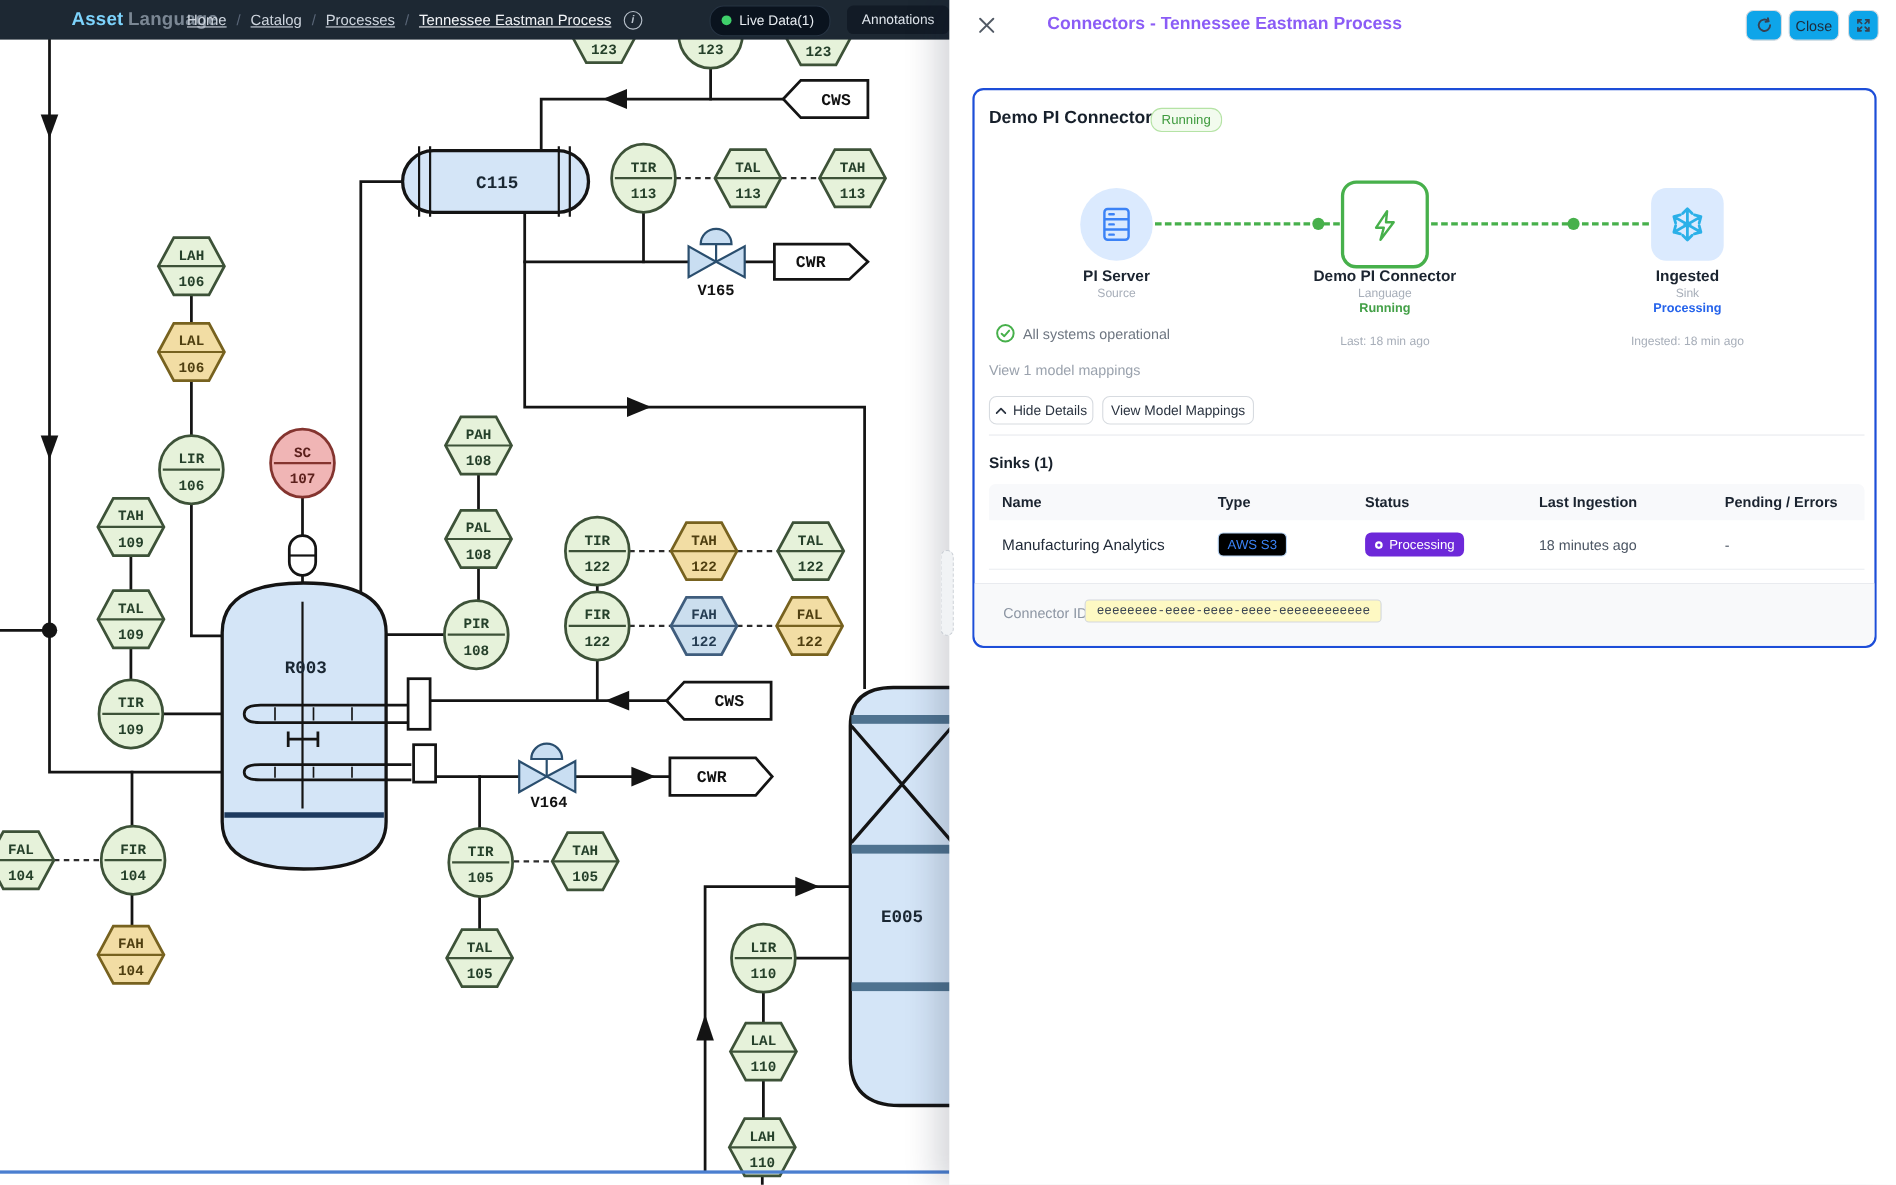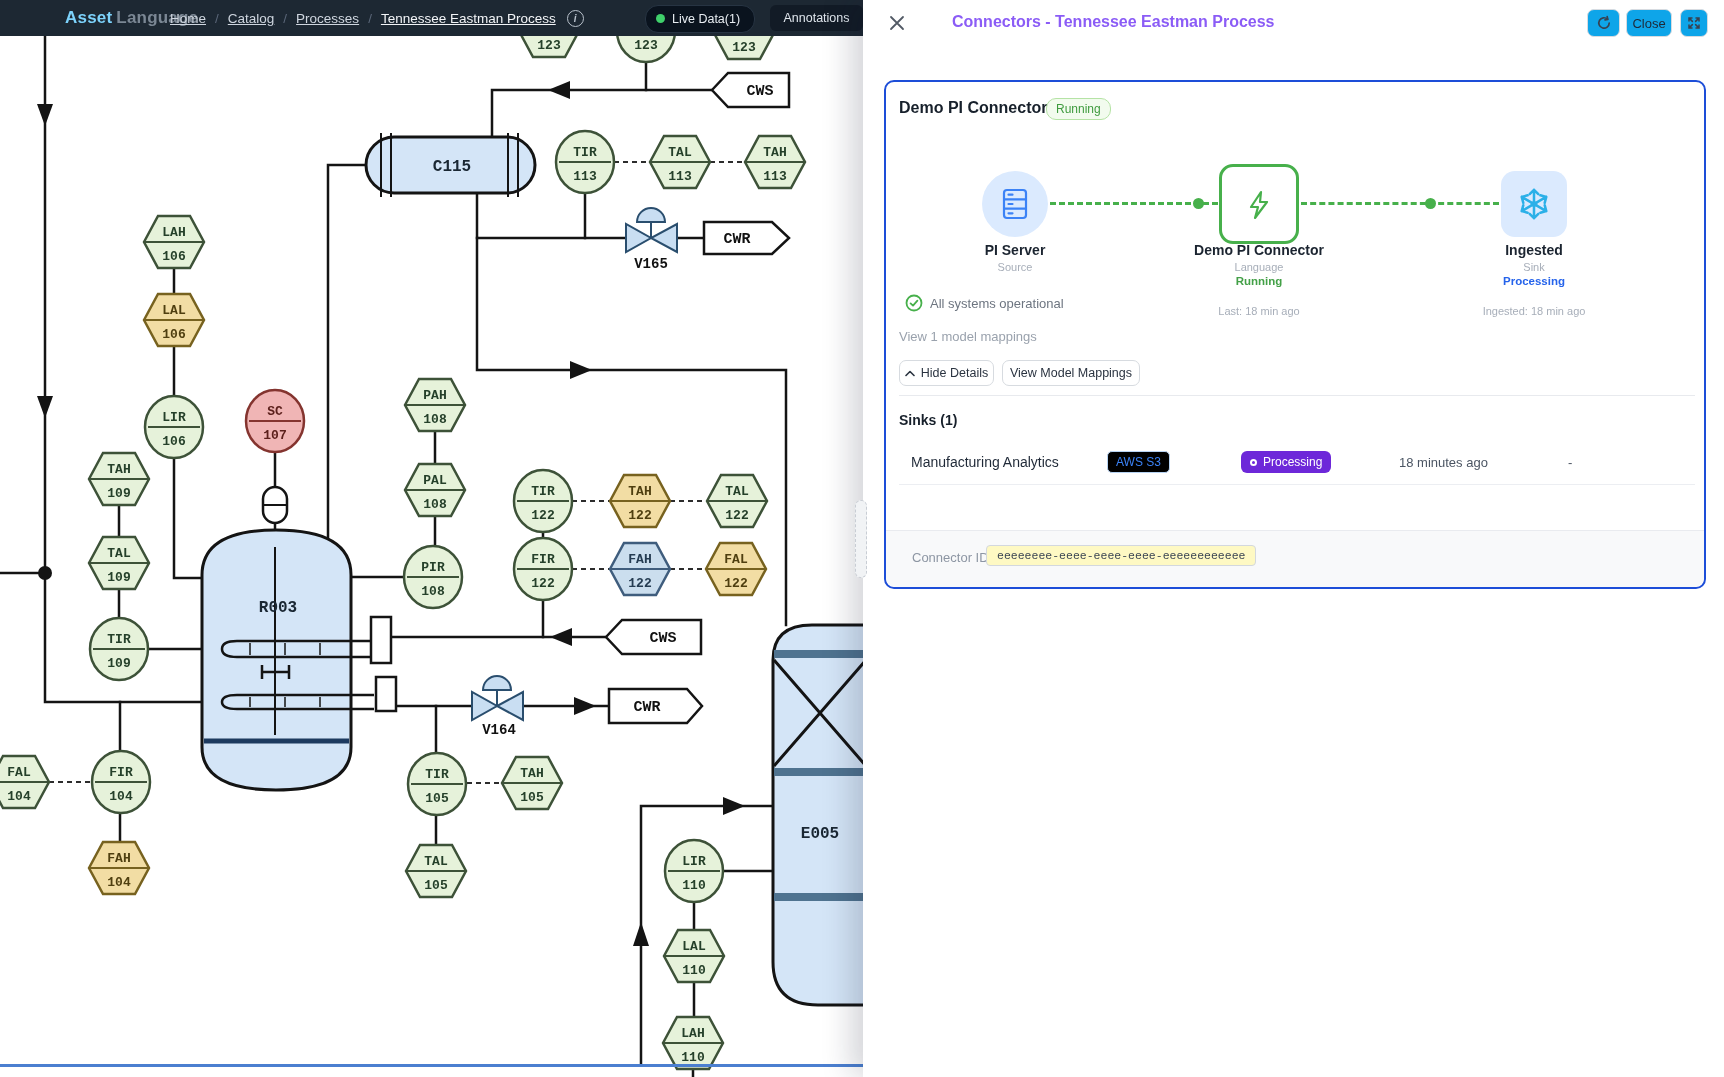--- a/index.html
+++ b/index.html
@@ -484,20 +484,27 @@
       <span>Hide Details</span>
     </div>
     <div id="btn-viewmap" class="card-btn">
       <span>View Model Mappings</span>
     </div>
 
     <div id="card-divider"></div>
     <div id="sinks-heading">Sinks (1)</div>
 
     <div id="sink-table">
+      <div class="t-head">
+        <div>Name</div>
+        <div>Type</div>
+        <div>Status</div>
+        <div>Last Ingestion</div>
+        <div>Pending / Errors</div>
+      </div>
       <div class="t-row">
         <div>Manufacturing Analytics</div>
         <div><span class="badge-aws">AWS S3</span></div>
         <div><span class="badge-proc">
               <span class="proc-dot"></span>
               <span>Processing</span>
             </span></div>
         <div class="cell-muted">18 minutes ago</div>
         <div class="cell-muted">-</div>
       </div>

